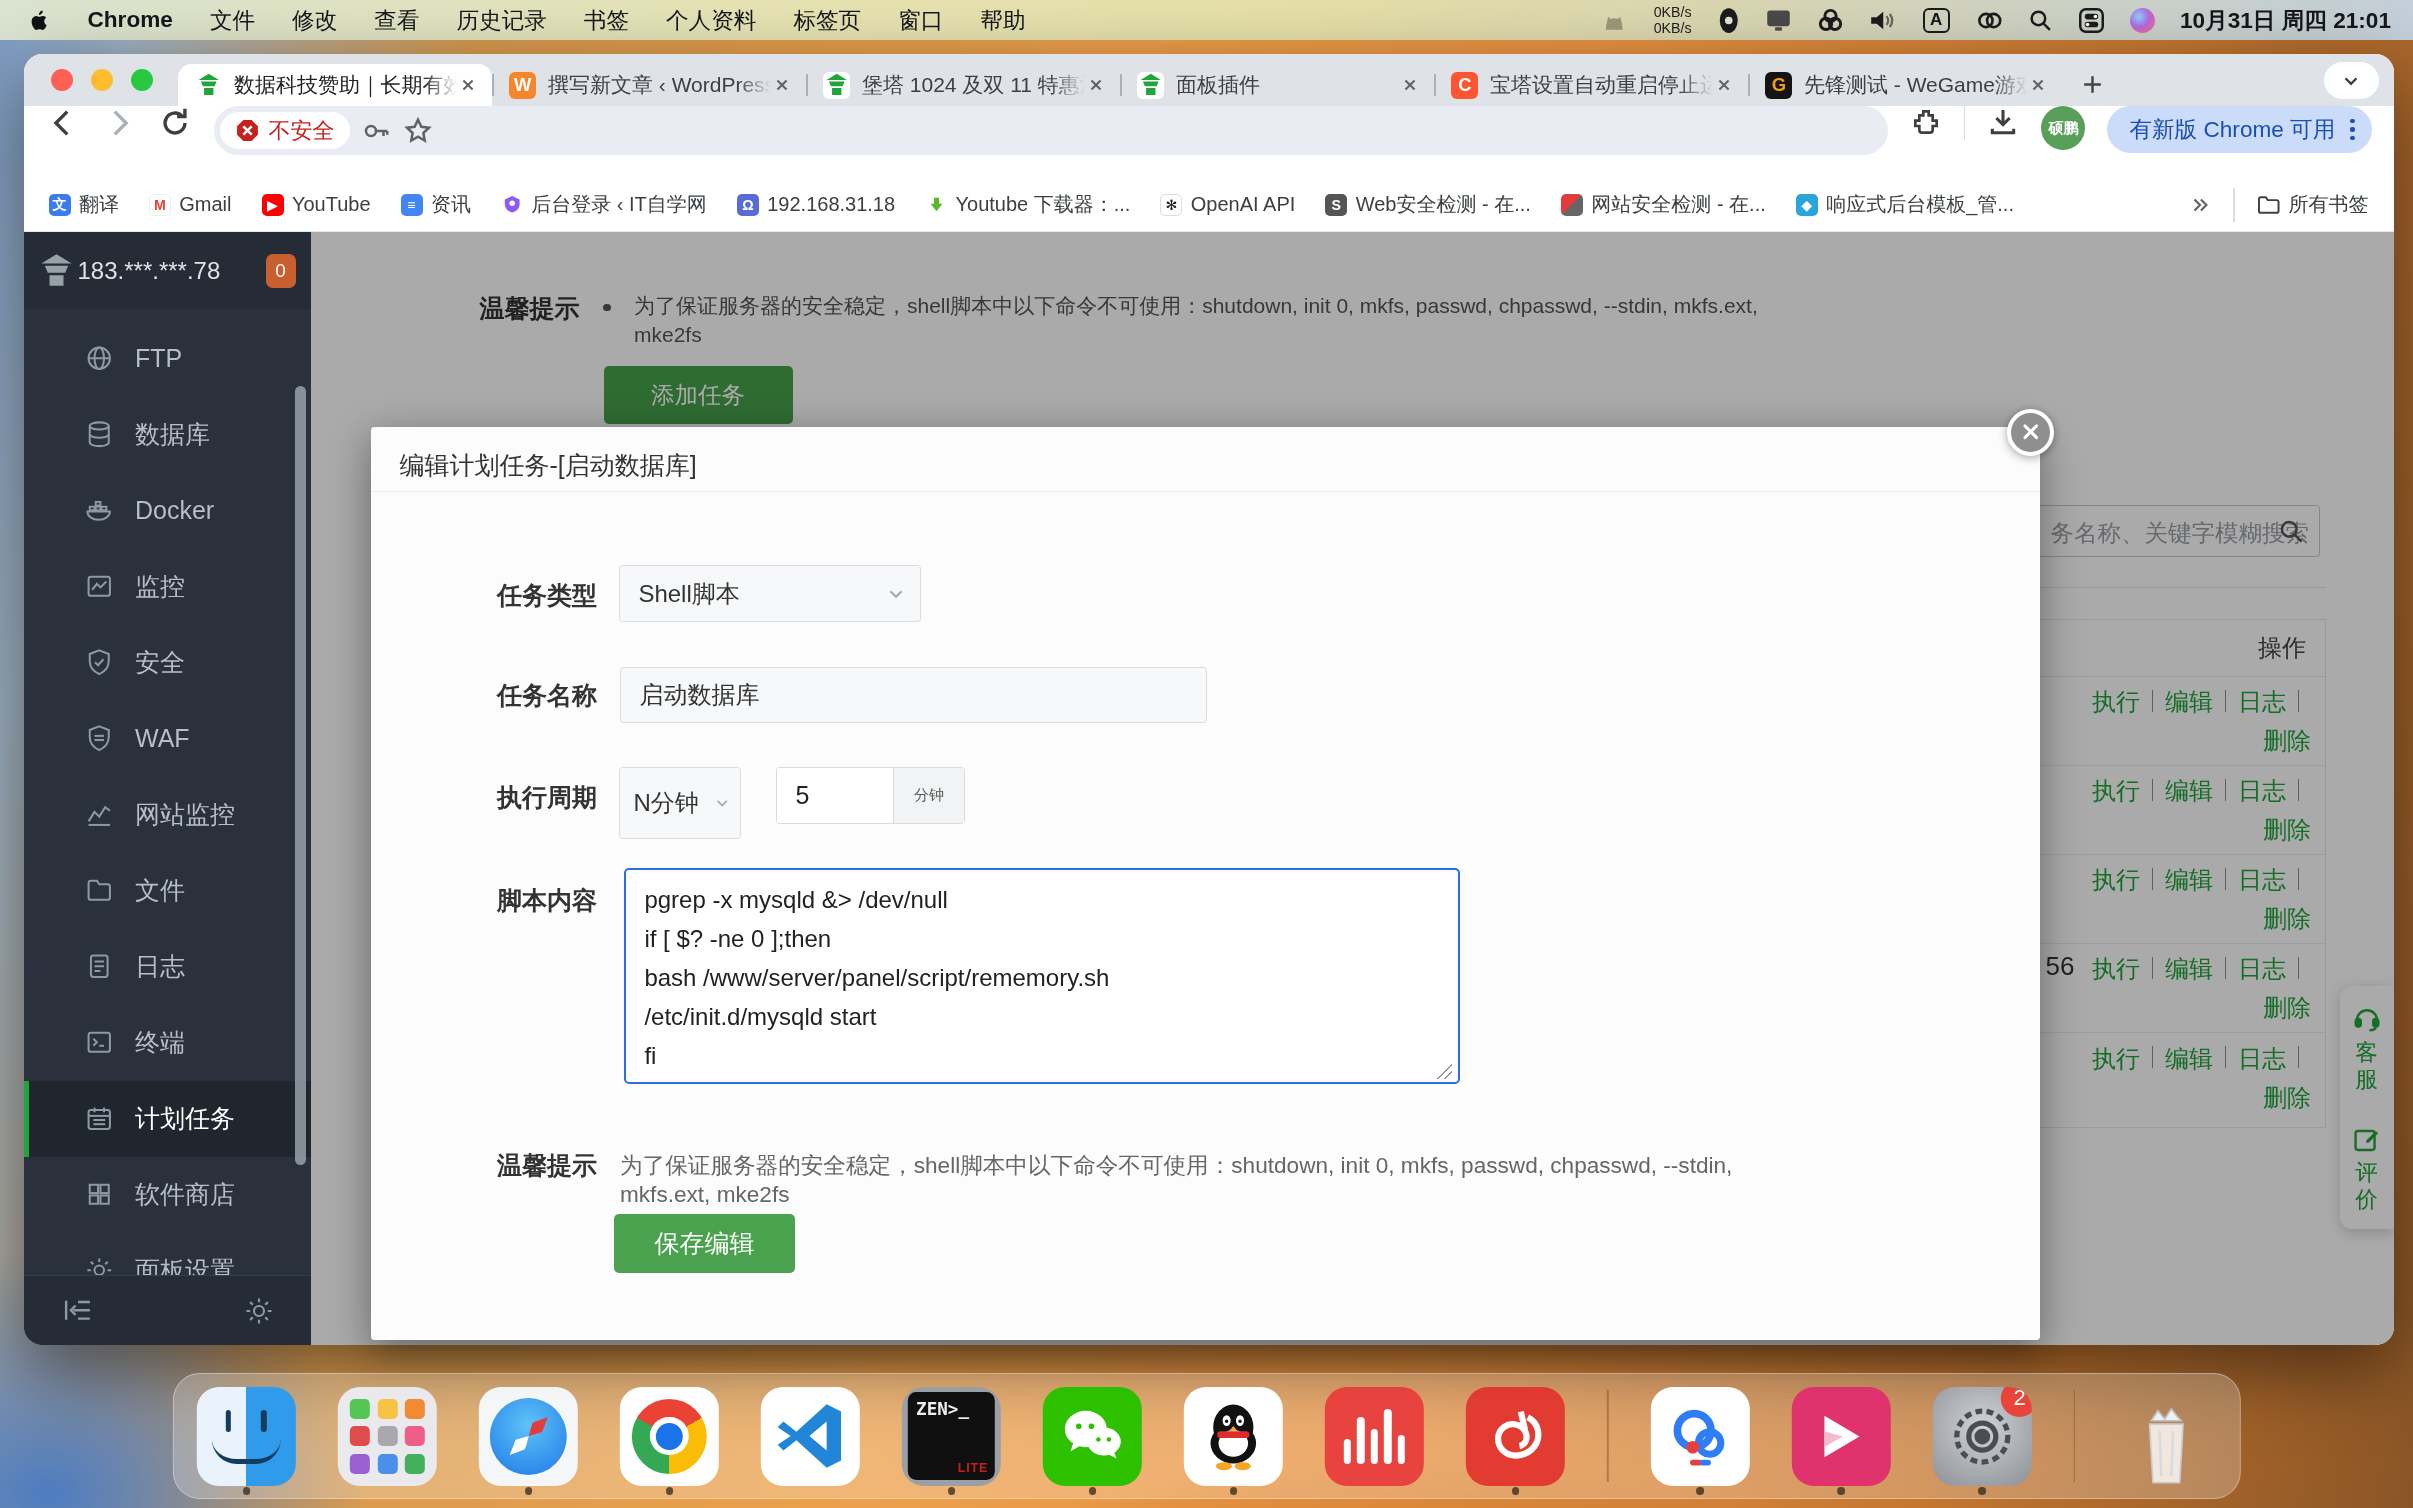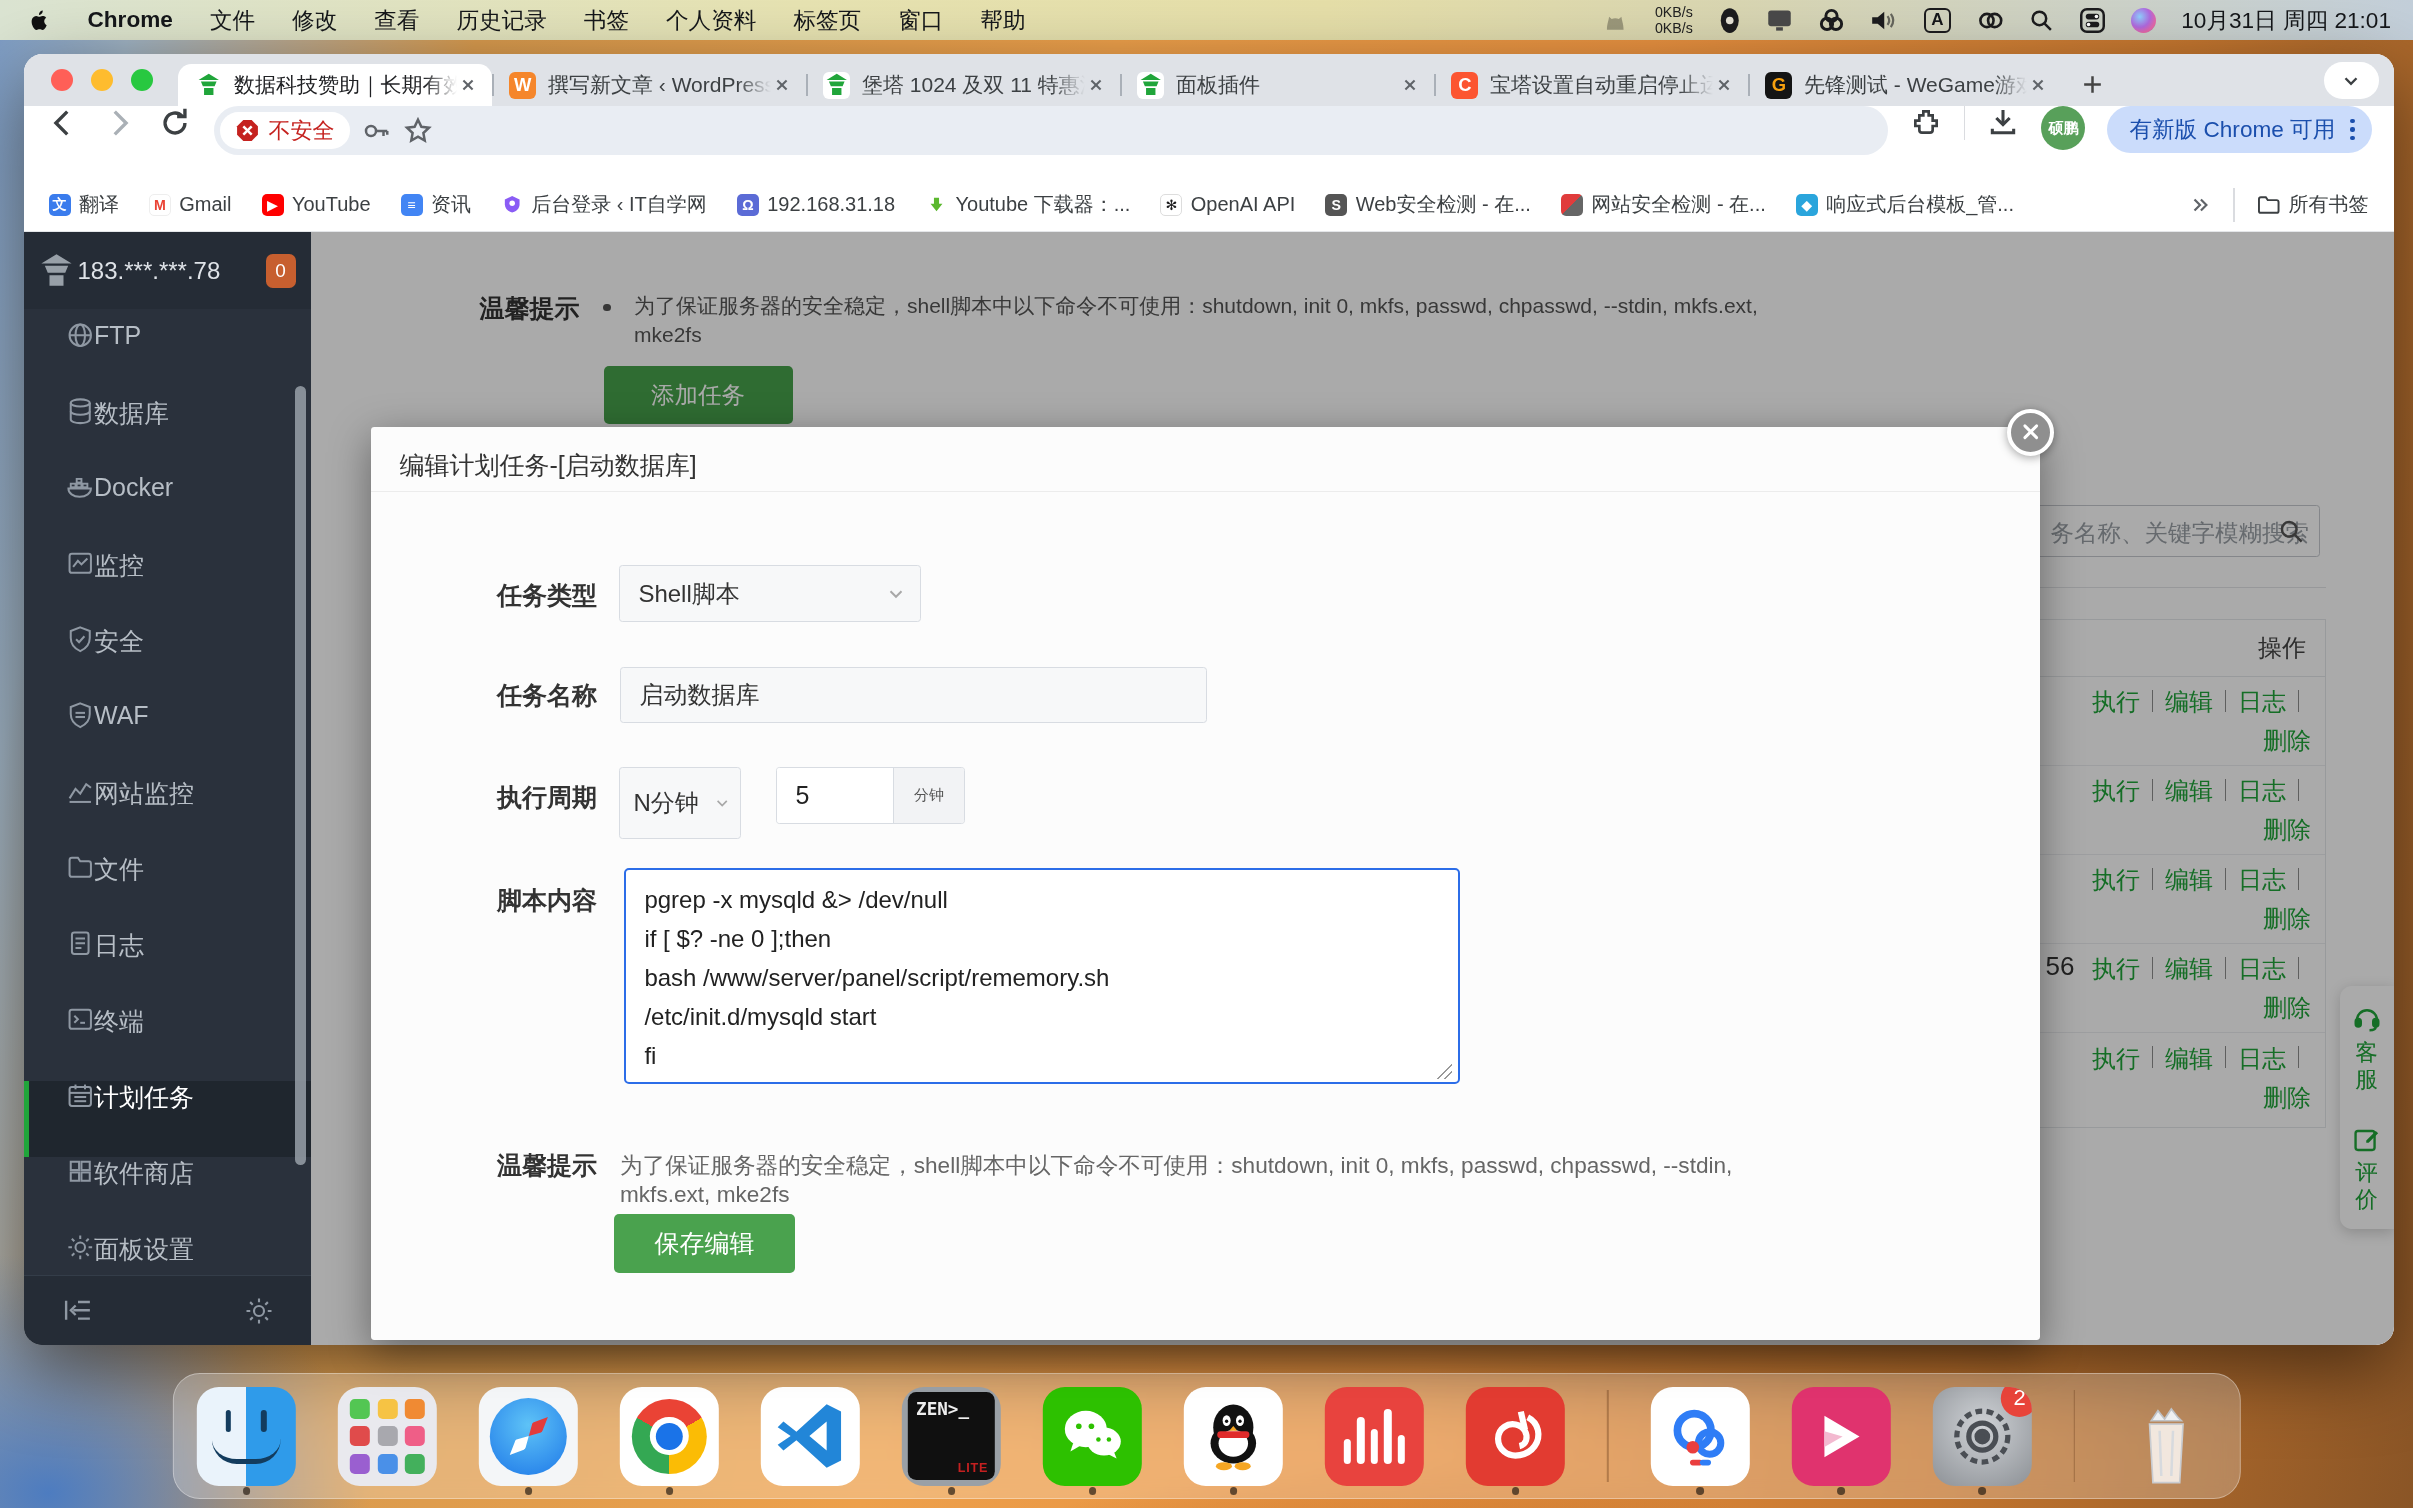--- a/index.html
+++ b/index.html
@@ -16,21 +16,21 @@
   .menubar{position:absolute;left:0;top:0;width:2413px;height:40px;display:flex;align-items:center;
     background:linear-gradient(90deg,#dbe4d2 0%,#e7e3b2 33%,#e6dfa9 55%,#d9d6b2 72%,#c3cfda 100%);
     font-size:22.6px;color:#15171a}
   .mb-left{display:flex;align-items:center;gap:37px;padding-left:28.5px}
   .mb-left .app{font-weight:700}
   .mb-item{font-weight:500;white-space:nowrap}
   .mb-right{margin-left:auto;display:flex;align-items:center;gap:25px;padding-right:22px}
   .netspeed{font-size:14.2px;line-height:16px;text-align:right;color:#222;font-weight:500}
   .abox{border:2.1px solid #1c1c1e;border-radius:5.9px;width:27px;height:25px;display:flex;align-items:center;justify-content:center;font-size:17px;font-weight:700}
   .siri{width:25px;height:25px;border-radius:50%;background:radial-gradient(circle at 35% 35%,#8fd0ff,#b06ae0 45%,#e867a5 72%,#3a7bd5)}
-  .clock{font-size:22.6px;font-weight:400;white-space:nowrap}
+  .clock{font-size:22.6px;font-weight:700;white-space:nowrap}
 
   
   .window{position:absolute;left:23.5px;top:54px;width:2370px;height:1291px;border-radius:18.4px;overflow:hidden;
     box-shadow:0 25px 75px rgba(0,0,0,.5);background:#fff;display:flex;flex-direction:column}
   .tabstrip{height:52px;background:#dfe2e7;display:flex;align-items:flex-end;position:relative;flex:none}
   .lights{display:flex;gap:18.4px;align-items:center;height:52px;padding:0 25px 0 27px}
   .light{width:22px;height:22px;border-radius:50%}
   .tab{width:314px;height:42px;display:flex;align-items:center;padding:0 13.4px 0 17px;font-size:21px;color:#3c4043;position:relative}
   .tab .lbl{flex:1;white-space:nowrap;overflow:hidden;margin-left:11.7px;
     -webkit-mask-image:linear-gradient(90deg,#000 85%,transparent);mask-image:linear-gradient(90deg,#000 85%,transparent)}
@@ -58,21 +58,21 @@
   .bmicon{width:22px;height:22px;border-radius:5px;flex:none;display:flex;align-items:center;justify-content:center;color:#fff;font-size:14.2px;font-weight:700}
   .bm-right{margin-left:auto;display:flex;align-items:center;gap:22px}
 
   
   .content{flex:1;display:flex;min-height:0}
   .sidebar{width:287px;background:#2a313c;flex:none;display:flex;flex-direction:column;position:relative}
   .sb-head{height:77px;background:#252c36;display:flex;align-items:center;padding:0 15px;gap:4px;flex:none}
   .sb-ip{color:#dfe3e8;font-size:24px;flex:1;white-space:nowrap}
   .sb-badge{background:#c75f2f;color:#fff;font-size:19px;border-radius:6.7px;min-width:30px;height:34px;display:flex;align-items:center;justify-content:center;padding:0 6.7px}
   .sb-nav{flex:1;overflow:hidden;padding-top:11.7px}
-  .sb-item{height:76px;display:flex;padding-left:42px;color:#b7bec6;font-size:25px;position:relative}
+  .sb-item{height:76px;display:flex;align-items:center;gap:22px;padding-left:61px;color:#b7bec6;font-size:25px;position:relative}
   .sb-item svg{stroke:#8f98a3}
   .sb-item.active{background:#1f262e;color:#fff;}
   .sb-item.active::before{content:"";position:absolute;left:0;top:0;bottom:0;width:5.9px;background:#20a53a}
   .sb-foot{height:70px;background:#252c36;border-top:0.8px solid #343d49;display:flex;align-items:center;justify-content:space-between;padding:0 37px;flex:none}
   .sb-scroll{position:absolute;right:4.2px;top:154px;width:11px;height:779px;border-radius:5.9px;background:#98a0a8;opacity:.85}
 
   .main{flex:1;background:#fff;position:relative;overflow:hidden}
   .tiprow{position:absolute;left:169px;top:60px;display:flex;align-items:flex-start;gap:23.5px}
   .tiplabel{font-size:25px;font-weight:700;color:#333;white-space:nowrap}
   .tipdot{width:7.5px;height:7.5px;border-radius:50%;background:#555;margin-top:11.7px;flex:none}

